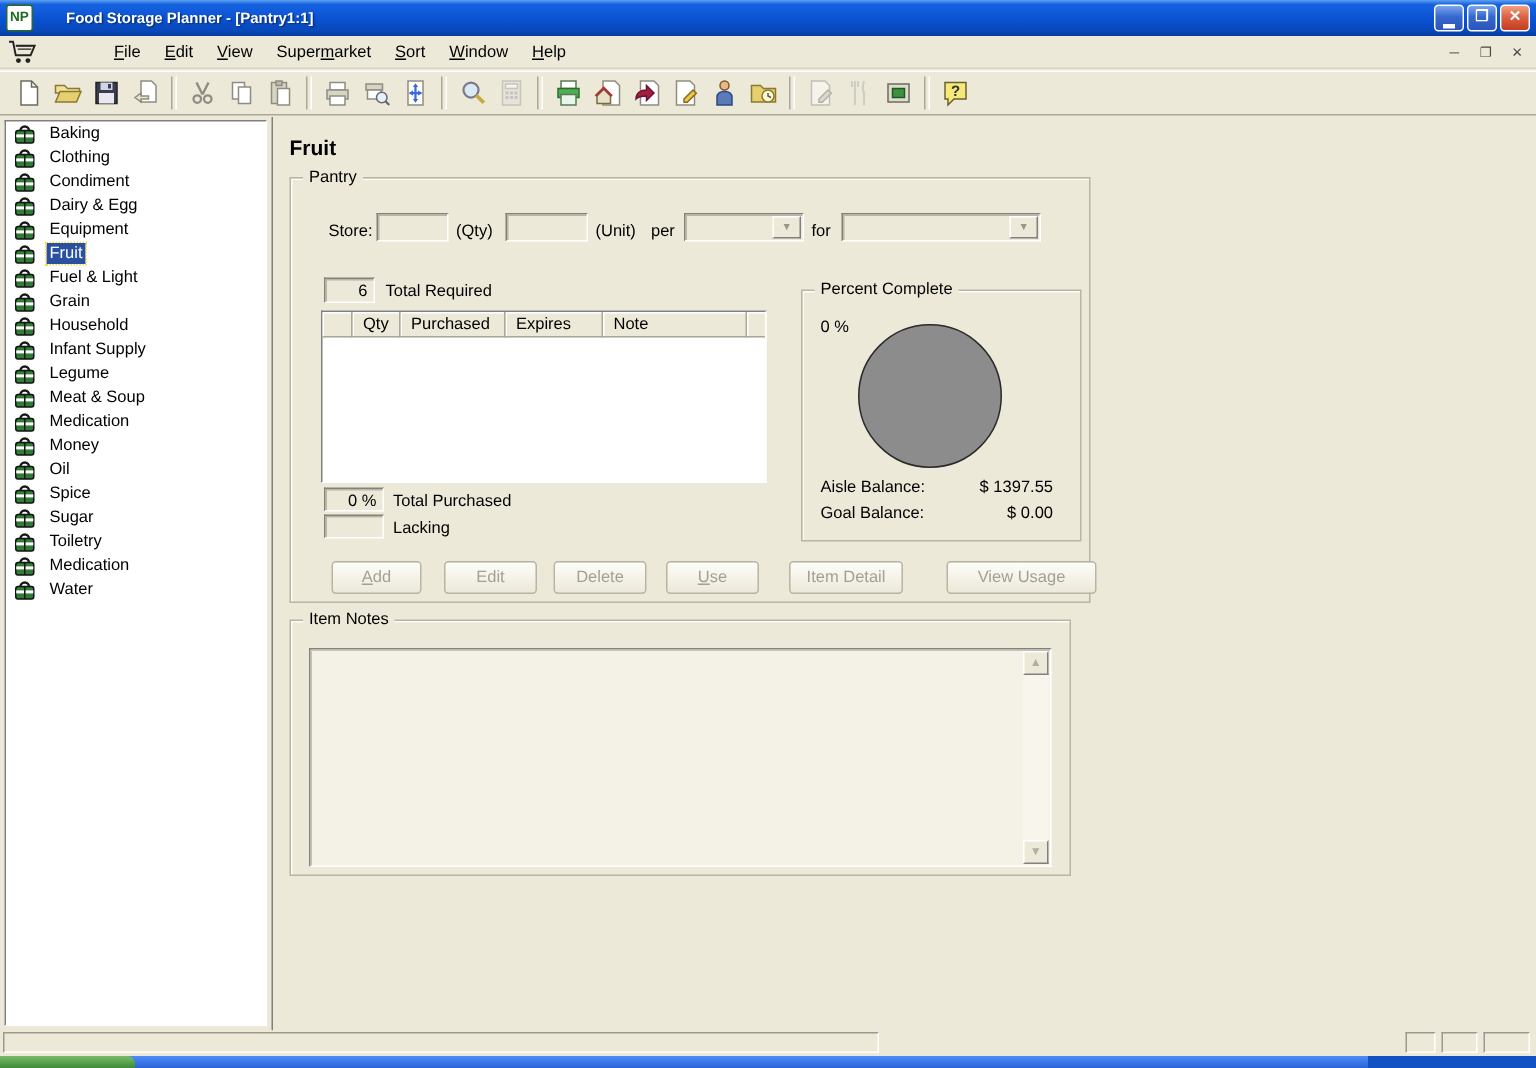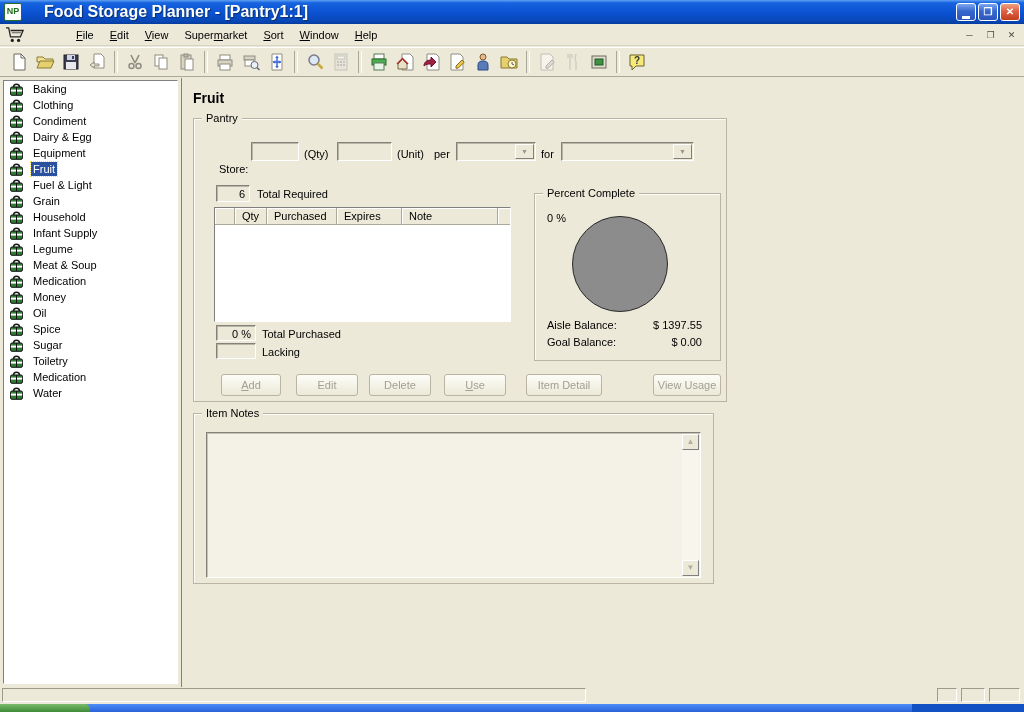--- a/index.html
+++ b/index.html
@@ -12,21 +12,21 @@
   .titlebar{
     position:absolute;left:0;top:0;width:1024px;height:24px;
     background:linear-gradient(180deg,#5EA0F2 0%,#1663E0 12%,#0A51D2 55%,#0847B6 88%,#063B9E 100%);
     display:flex;align-items:center;padding-left:4px;box-sizing:border-box;
   }
   .title-icon{
     width:16px;height:16px;background:#fff;border:1px solid #2a6a2a;border-radius:2px;
     color:#1d6b1d;font-weight:bold;font-size:9px;line-height:15px;text-align:center;
     margin-right:22px;flex:0 0 auto;
   }
-  .title-text{color:#fff;font-weight:bold;font-size:16px;text-shadow:1px 1px 1px #08306e;}
+  .title-text{color:#fff;font-weight:bold;font-size:10px;text-shadow:1px 1px 1px #08306e;}
   .win-controls{position:absolute;right:4px;top:3px;display:flex;gap:2px;}
   .win-btn{
     width:20px;height:18px;border:1px solid #fff;border-radius:3px;
     background:linear-gradient(180deg,#7CA6EF 0%,#3667CE 45%,#2C55BC 100%);
     color:#fff;font-size:10px;font-weight:bold;line-height:16px;text-align:center;
     box-sizing:border-box;padding:0;cursor:default;
   }
   .win-btn.close{background:linear-gradient(180deg,#F0A183 0%,#DE6144 45%,#C33E1D 100%);}
   .win-btn .minbar{display:block;width:8px;height:3px;background:#fff;margin:10px auto 0;}
   
@@ -562,21 +562,21 @@
       </div>
     </div>
   <div class="side-divider"></div>
 
   <div class="main">
     <div class="page-title">Fruit</div>
 
     <div class="groupbox" style="left:10px;top:40px;width:532px;height:282px;">
       <span class="gb-label">Pantry</span>
 
-      <span class="lbl" style="left:25px;top:27px;margin-top:15px;">Store:</span>
+      <span class="lbl" style="left:25px;top:27px;">Store:</span>
       <span class="field num" style="left:57px;top:23px;width:48px;height:19px;"></span>
       <span class="lbl" style="left:110px;top:27px;">(Qty)</span>
       <span class="field" style="left:143px;top:23px;width:55px;height:19px;"></span>
       <span class="lbl" style="left:203px;top:27px;">(Unit)</span>
       <span class="lbl" style="left:240px;top:27px;">per</span>
       <span class="combo" style="left:262px;top:23px;width:80px;height:19px;">
         <span></span>
         <span class="drop">▼</span>
       </span>
       <span class="lbl" style="left:347px;top:27px;">for</span>
@@ -613,21 +613,21 @@
         <span class="bal-label" style="left:12px;top:141px;">Goal Balance:</span>
         <span class="bal-value" style="left:97px;top:141px;width:70px;">$ 0.00</span>
       </div>
 
       <div id="action-buttons">
           <button class="xp-btn" style="left: 27px; top: 255px; width: 60px;"><u>A</u>dd</button>
           <button class="xp-btn" style="left: 102px; top: 255px; width: 62px;">Edit</button>
           <button class="xp-btn" style="left: 175px; top: 255px; width: 62px;">Delete</button>
           <button class="xp-btn" style="left: 250px; top: 255px; width: 62px;"><u>U</u>se</button>
           <button class="xp-btn" style="left: 332px; top: 255px; width: 76px;">Item Detail</button>
-          <button class="xp-btn" style="left: 437px; top: 255px; width: 68px; margin-left: 22px;">View Usage</button>
+          <button class="xp-btn" style="left: 437px; top: 255px; width: 100px;">View Usage</button>
         </div>
     </div>
 
     <div class="groupbox" style="left:10px;top:335px;width:519px;height:169px;">
       <span class="gb-label">Item Notes</span>
       <div class="notes-area" style="left:12px;top:18px;width:495px;height:146px;">
         <span></span>
         <div class="vscroll">
           <span class="sbtn up">▲</span>
           <span class="sbtn down">▼</span>

